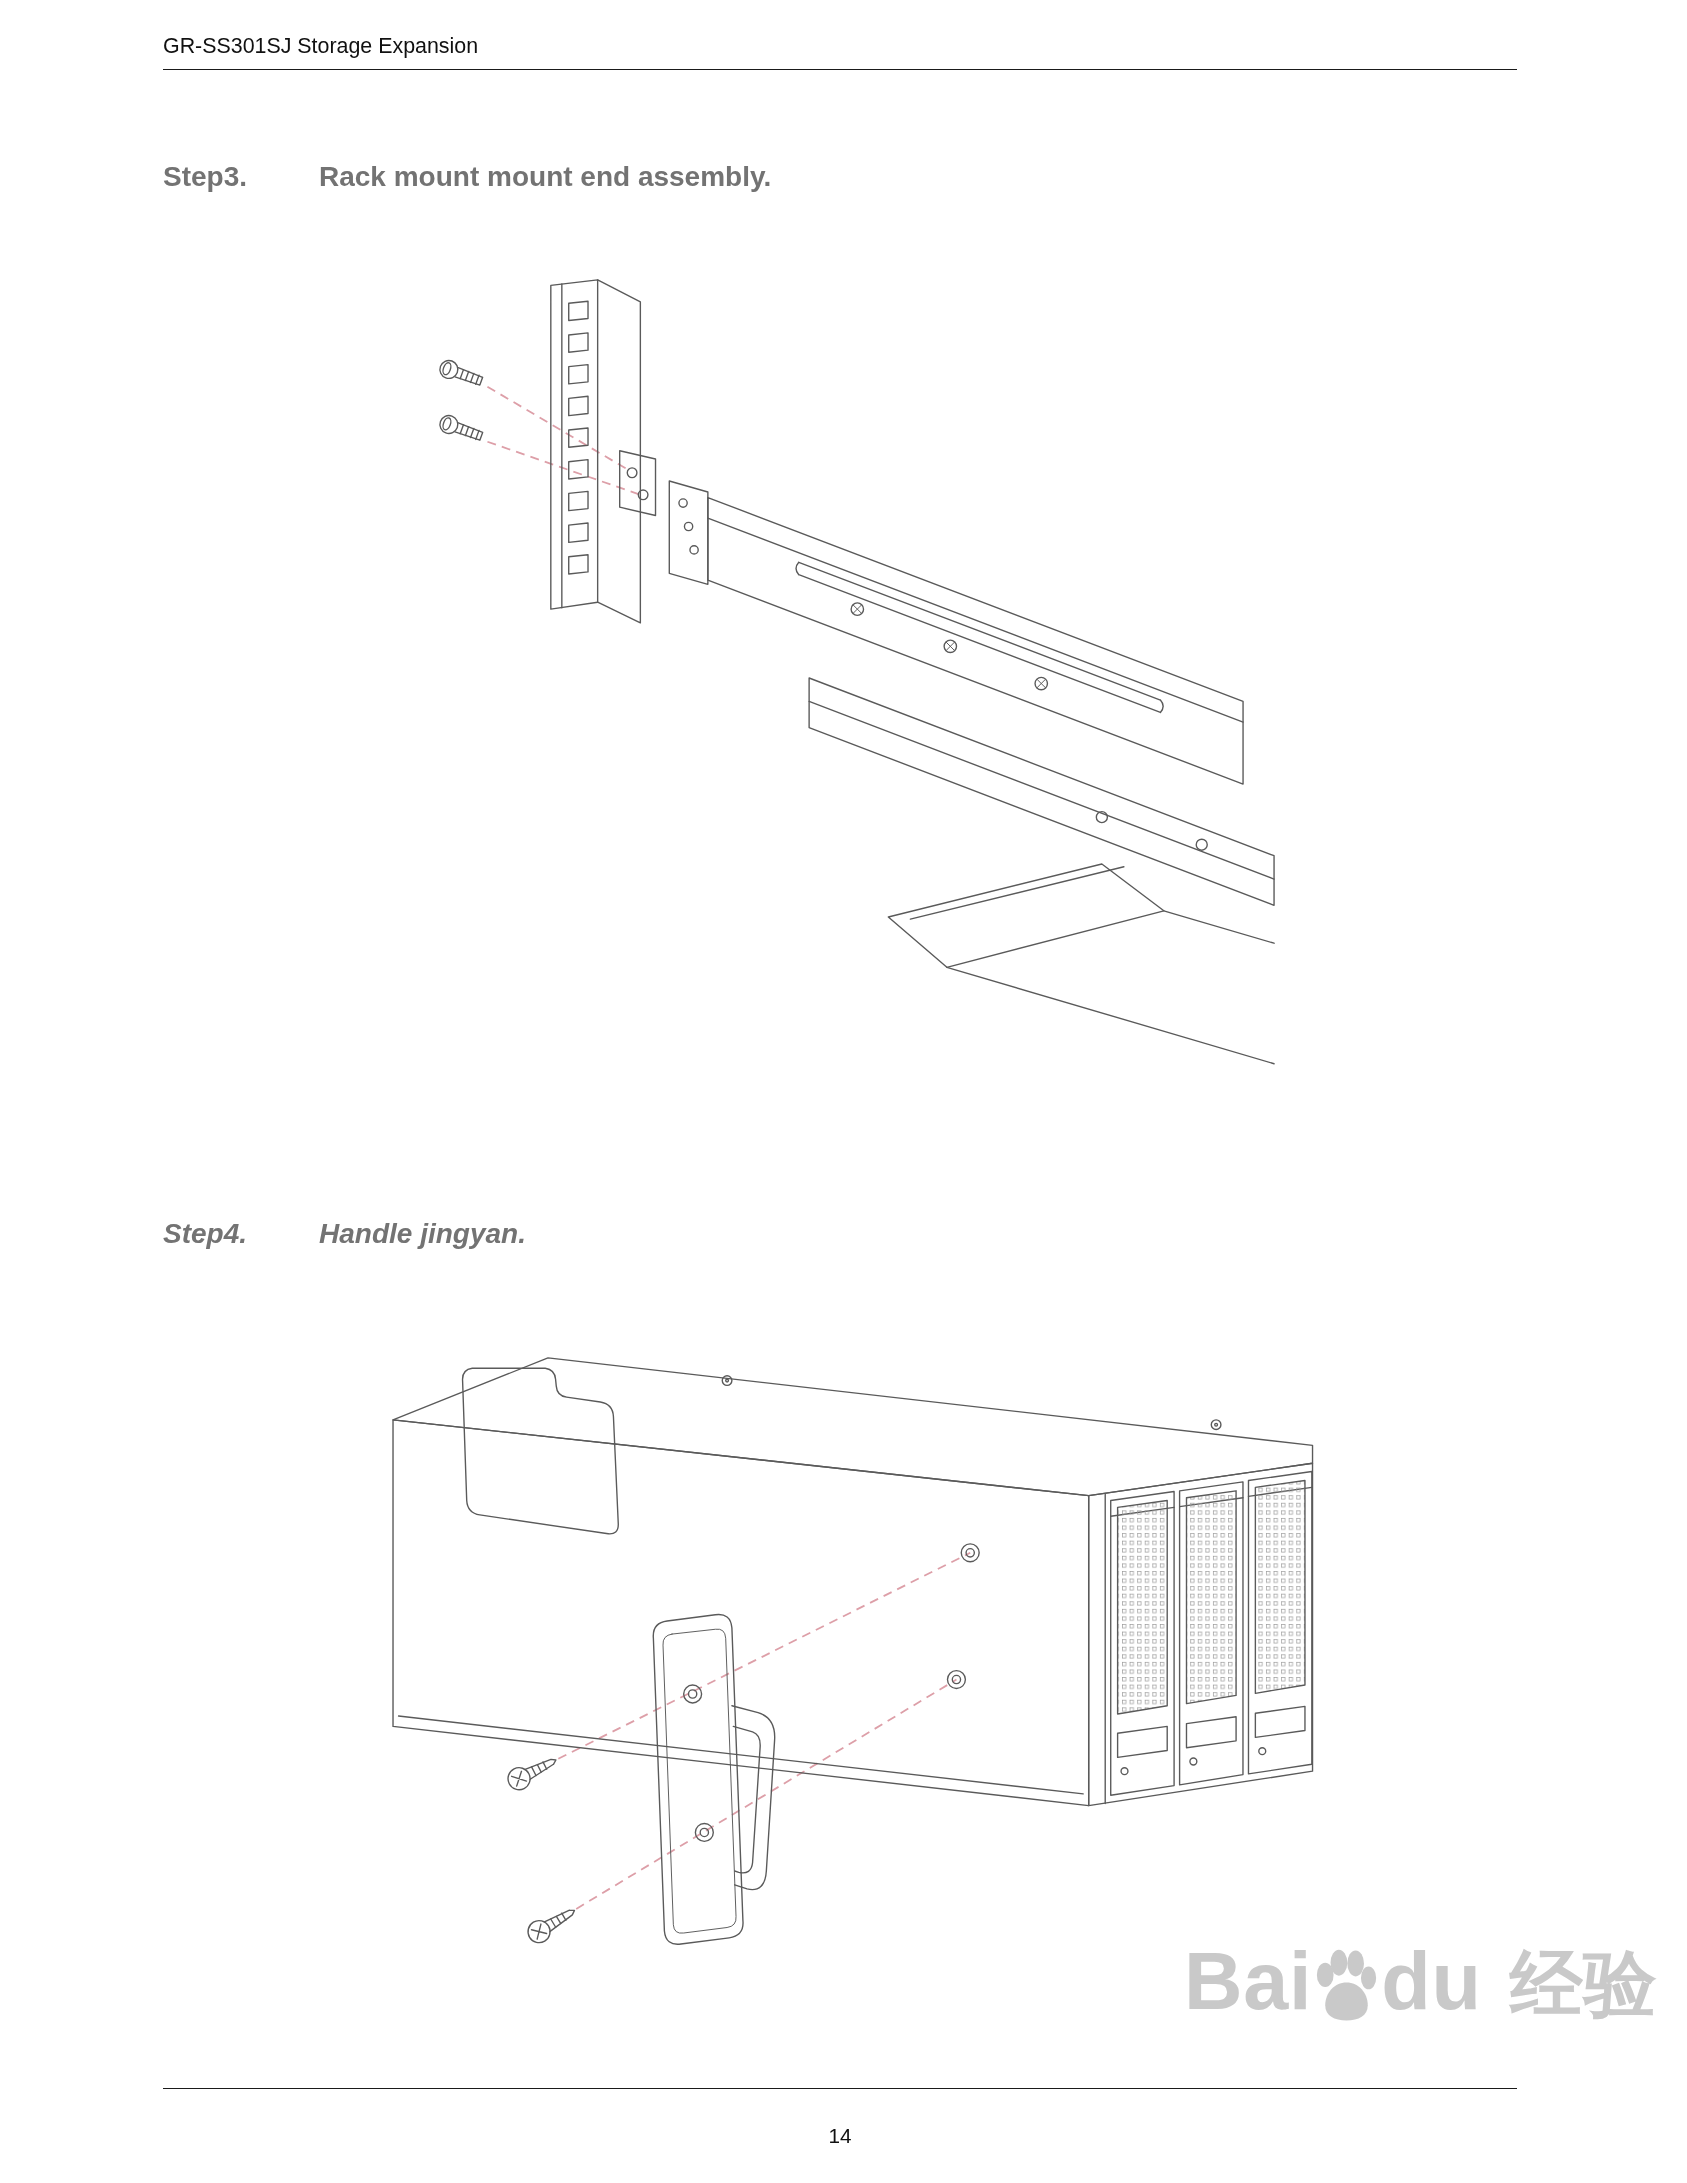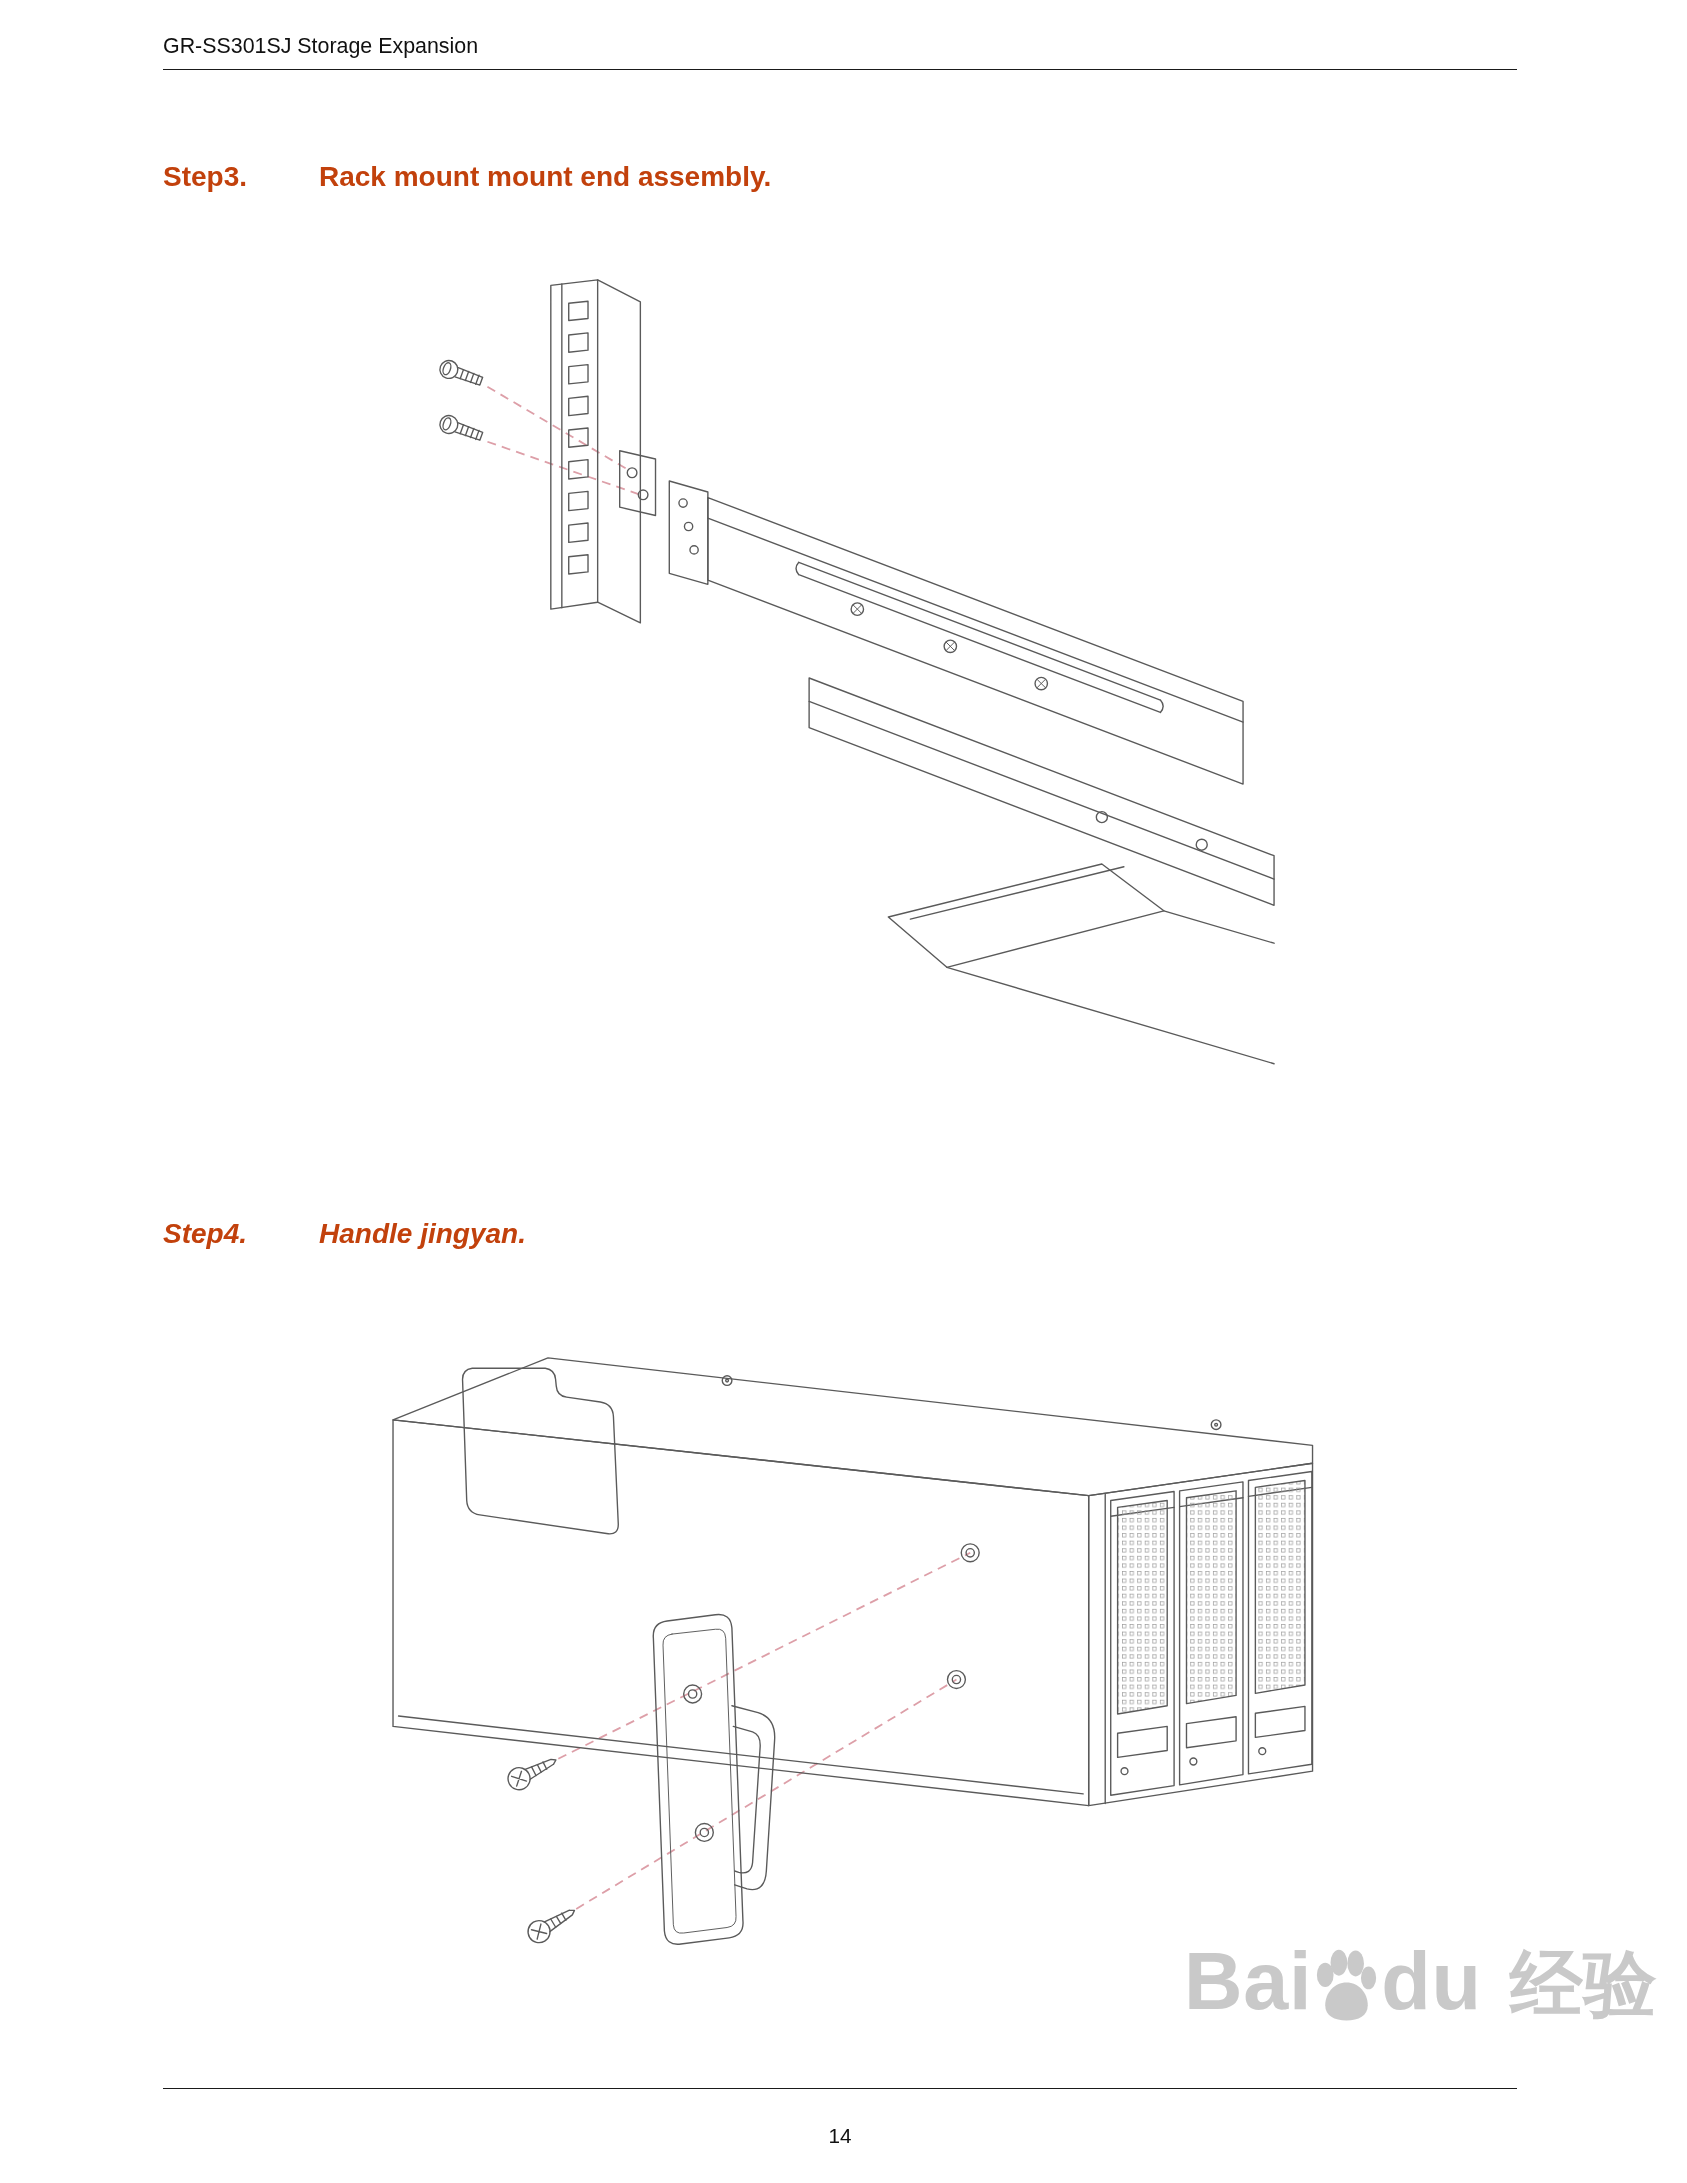--- a/index.html
+++ b/index.html
@@ -10,21 +10,21 @@
     --page-text:#111111;
   }
   *{margin:0;padding:0;box-sizing:border-box;}
   html,body{background:#ffffff;}
   body{
     width:1687px;height:2183px;position:relative;overflow:hidden;
     font-family:"Liberation Sans",sans-serif;color:var(--page-text);
   }
   .header-title{position:absolute;left:163px;top:34px;font-size:21.4px;font-weight:500;}
   .header-rule{position:absolute;left:163px;top:69px;width:1354px;height:1.4px;background:#1a1a1a;}
-  .step-heading{position:absolute;left:163px;display:flex;font-size:28px;font-weight:bold;color:#c2410c;}
+  .step-heading{position:absolute;left:163px;display:flex;font-size:28px;font-weight:bold;color:#737373;}
   .step-heading .step-label{width:156px;flex:0 0 auto;}
   #step3{top:161px;}
   #step4{top:1218px;font-style:italic;}
   .diagram{position:absolute;}
   #diagram1{left:413px;top:273px;width:868px;height:799px;}
   #diagram2{left:386px;top:1320px;width:937px;height:675px;}
   svg .ln{stroke:var(--line-art);stroke-width:2;fill:none;stroke-linecap:round;stroke-linejoin:round;}
   svg .ln-thin{stroke:var(--line-art);stroke-width:1.4;fill:none;}
   svg .guide{stroke:var(--guide-line);stroke-width:2.6;stroke-dasharray:13 9;fill:none;}
   .footer-rule{position:absolute;left:163px;top:2088px;width:1354px;height:1.4px;background:#1a1a1a;}

